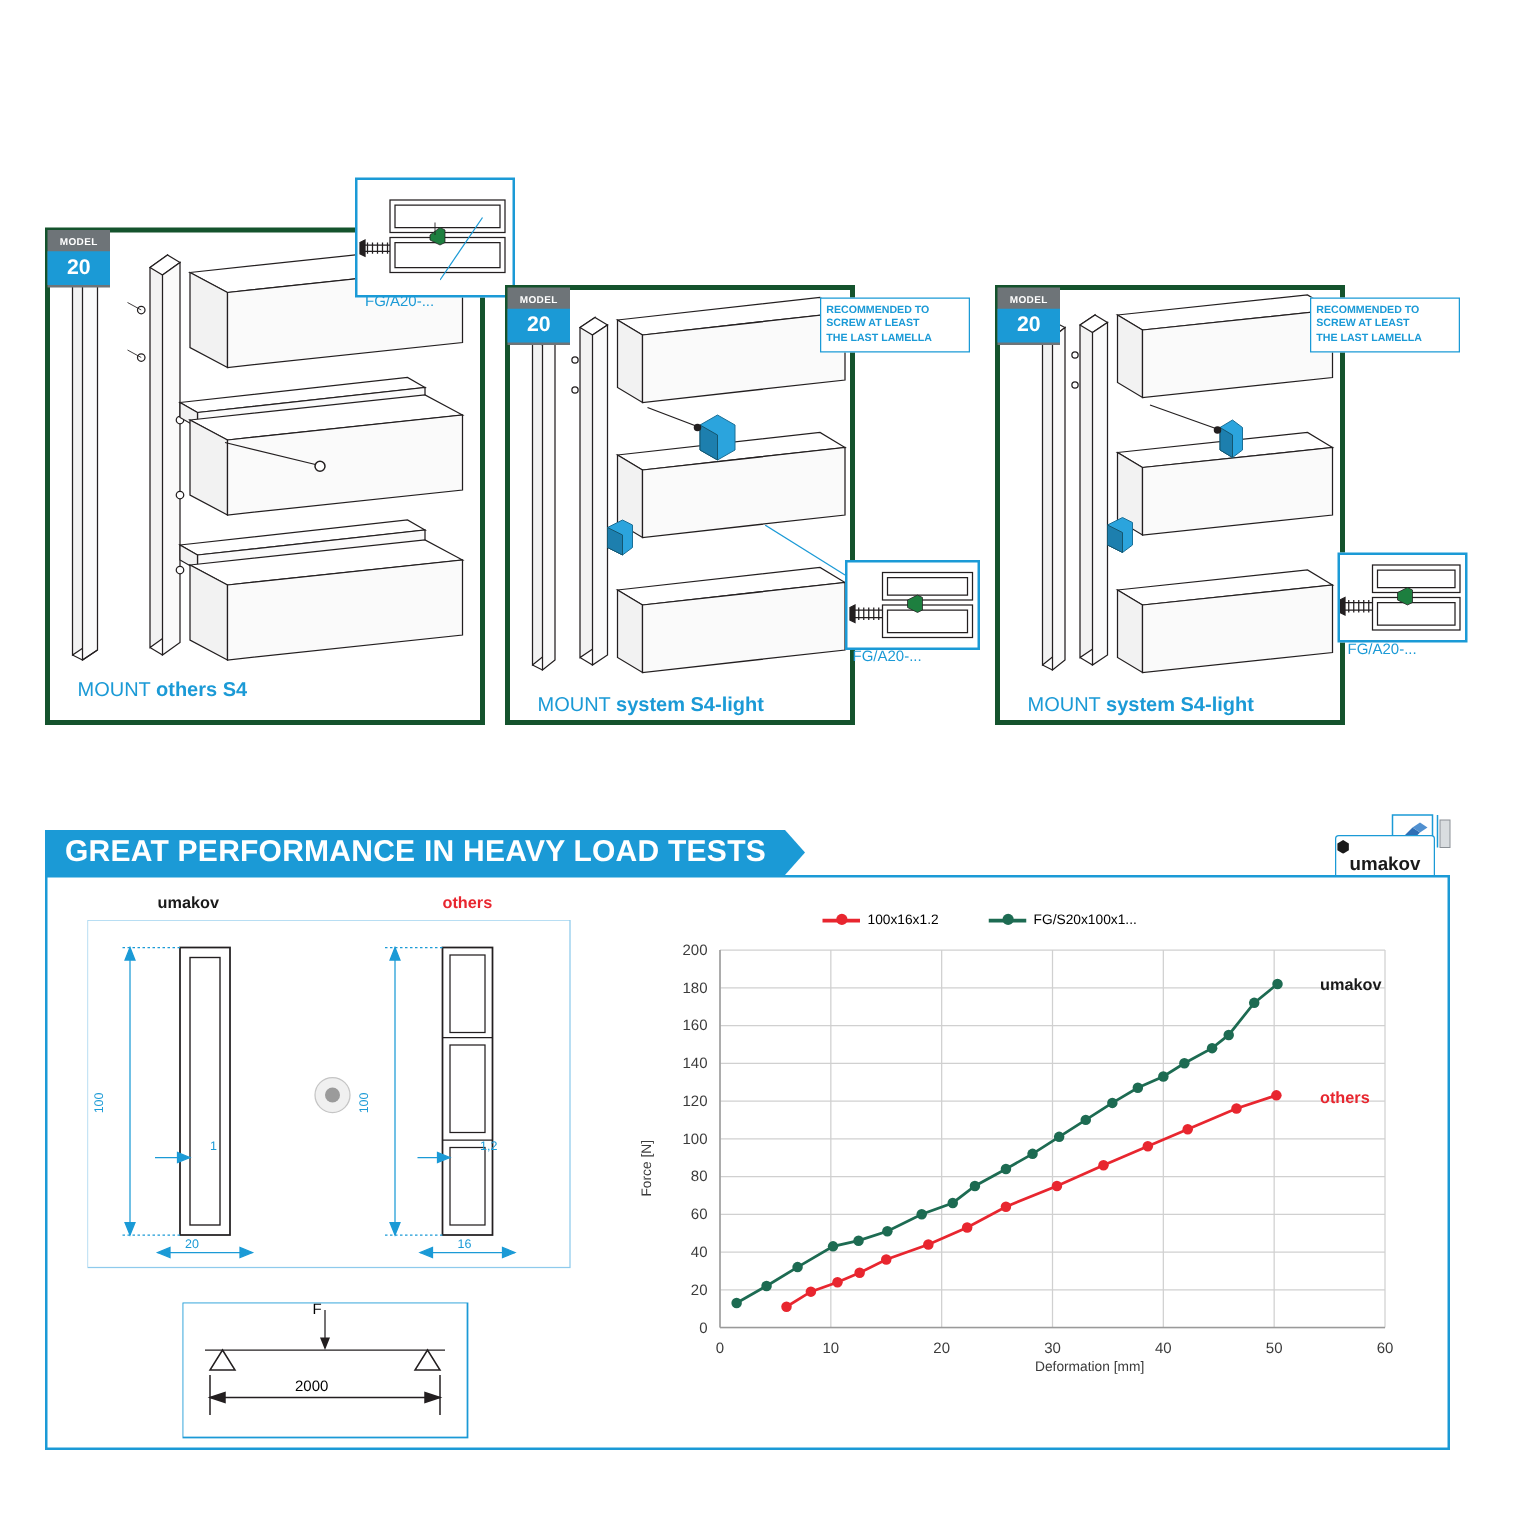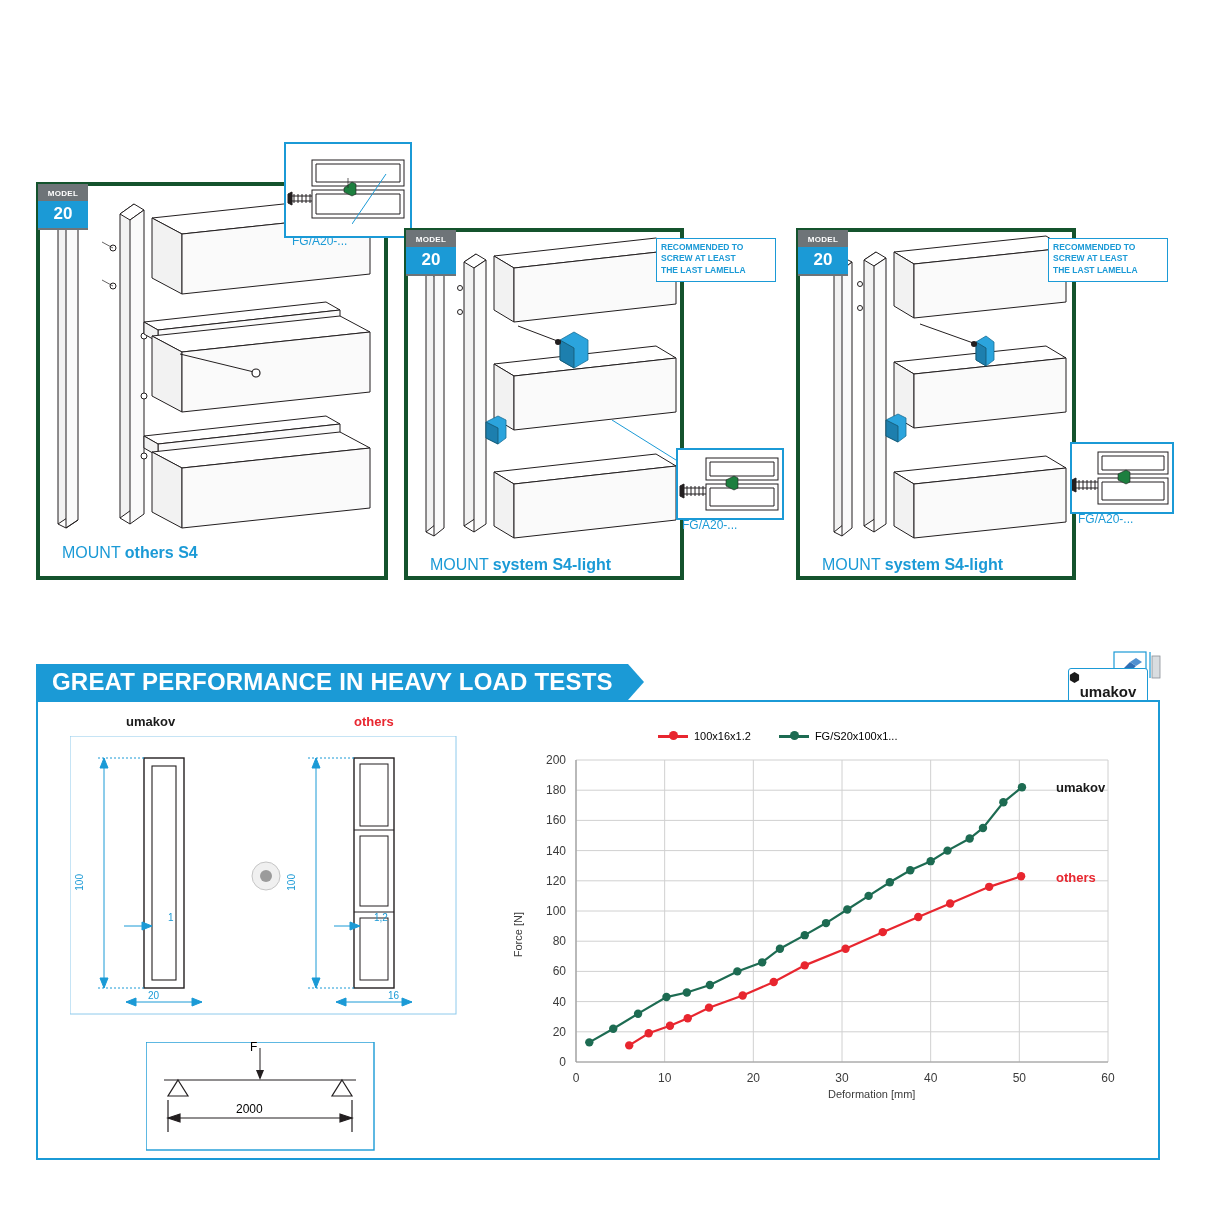--- a/index.html
+++ b/index.html
@@ -183,21 +183,21 @@
     left: 470px;
     top: 20px;
     width: 630px;
     height: 410px;
   }
   .legend {
     position: absolute;
     top: 8px;
     left: 150px;
     display: flex;
-    gap: 28px;
+    gap: 40px;
     font-size: 11px;
     align-items: center;
   }
   .legend .item { display: flex; align-items: center; gap: 6px; }
   .legend .swatch {
     width: 30px; height: 3px; position: relative;
   }
   .legend .swatch:before {
     content: "";
     position: absolute;
@@ -504,23 +504,23 @@
       <line x1="74" y1="22" x2="26" y2="22" stroke-dasharray="2,2"></line>
       <line x1="74" y1="252" x2="26" y2="252" stroke-dasharray="2,2"></line>
       <line x1="284" y1="22" x2="238" y2="22" stroke-dasharray="2,2"></line>
       <line x1="284" y1="252" x2="238" y2="252" stroke-dasharray="2,2"></line>
     </g>
   </svg>
 
   <div class="dim-text" style="left:36px; top:172px; writing-mode:vertical-rl; transform:rotate(180deg);">100</div>
   <div class="dim-text" style="left:248px; top:172px; writing-mode:vertical-rl; transform:rotate(180deg);">100</div>
   <div class="dim-text" style="left:130px; top:210px;">1</div>
-  <div class="dim-text" style="left:336px; top:210px;">1,2</div>
+  <div class="dim-text" style="left:346px; top:210px;">1,2</div>
   <div class="dim-text" style="left:110px; top:288px;">20</div>
-  <div class="dim-text" style="left:328px; top:288px;margin-left:22px;">16</div>
+  <div class="dim-text" style="left:328px; top:288px;">16</div>
 
   <svg style="position:absolute; left:108px; top:340px;" width="230" height="110" viewBox="0 0 230 110">
     <rect x="0" y="0" width="228" height="108" fill="none" stroke="#1b9ad6" stroke-width="1.4"></rect>
     <line class="ln" x1="18" y1="38" x2="210" y2="38" stroke-width="1.4"></line>
     <polygon points="32,38 42,54 22,54" fill="#fff" stroke="#231f20" stroke-width="1.2"></polygon>
     <polygon points="196,38 206,54 186,54" fill="#fff" stroke="#231f20" stroke-width="1.2"></polygon>
     <line class="ln" x1="114" y1="6" x2="114" y2="36" stroke-width="1.4"></line>
     <polygon points="114,38 110,28 118,28" fill="#231f20"></polygon>
     <g stroke="#231f20" stroke-width="1.2" fill="none">
       <line x1="22" y1="76" x2="206" y2="76"></line>

